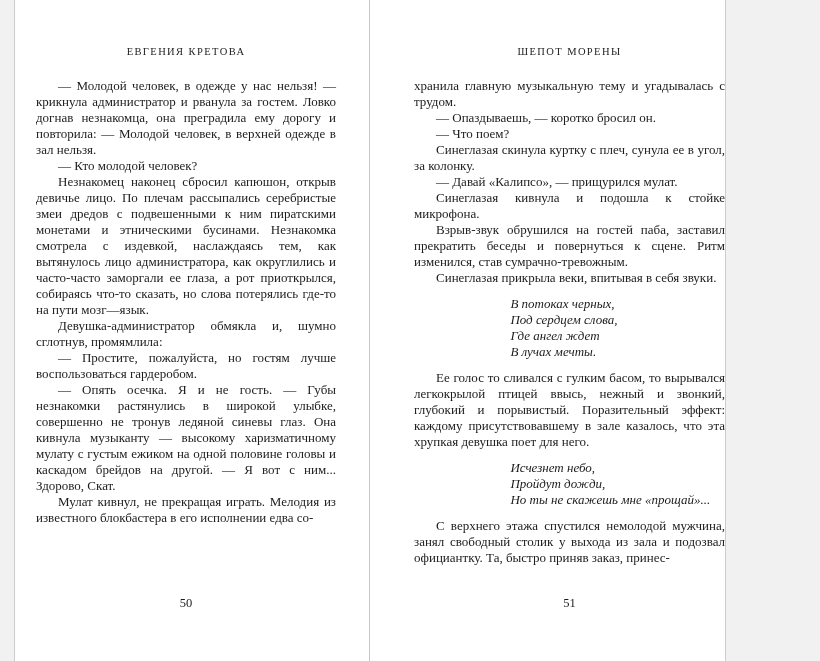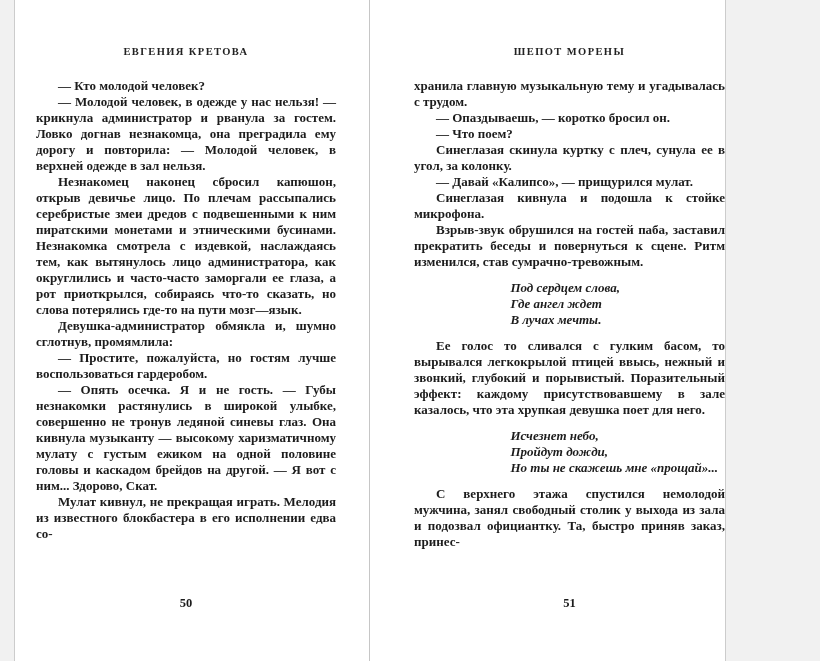--- a/index.html
+++ b/index.html
@@ -6,21 +6,20 @@
     margin: 0;
     padding: 0;
     background: #f1f1f1;
     font-family: "Liberation Serif", "DejaVu Serif", serif;
   }
   .viewport {
     width: 740px;
     height: 661px;
     overflow: hidden;
     position: relative;
-    font-weight: bold;
   }
   .spread {
     width: 712px;
     height: 661px;
     margin: 0 auto;
     background: #ffffff;
     border-left: 1px solid #cccccc;
     border-right: 1px solid #cccccc;
     box-sizing: border-box;
     display: flex;
@@ -80,42 +79,44 @@
 </style>
 </head>
 <body>
 
 <div class="viewport">
   <div class="spread">
 
     <div class="page page-left">
       <div class="running-header">ЕВГЕНИЯ КРЕТОВА</div>
       <div class="content">
+          <p class="para">— Молодой человек, в одежде у нас нельзя! — крикнула администратор и рванула за гостем. Ловко догнав незнакомца, она преградила ему дорогу и повторила: — Молодой человек, в верхней одежде в зал нельзя.</p>
           <p class="para">— Кто молодой человек?</p>
-          <p class="para">— Молодой человек, в одежде у нас нельзя! — крикнула администратор и рванула за гостем. Ловко догнав незнакомца, она преградила ему дорогу и повторила: — Молодой человек, в верхней одежде в зал нельзя.</p>
           <p class="para">Незнакомец наконец сбросил капюшон, открыв девичье лицо. По плечам рассыпались серебристые змеи дредов с подвешенными к ним пиратскими монетами и этническими бусинами. Незнакомка смотрела с издевкой, наслаждаясь тем, как вытянулось лицо администратора, как округлились и часто-часто заморгали ее глаза, а рот приоткрылся, собираясь что-то сказать, но слова потерялись где-то на пути мозг—язык.</p>
           <p class="para">Девушка-администратор обмякла и, шумно сглотнув, промямлила:</p>
           <p class="para">— Простите, пожалуйста, но гостям лучше воспользоваться гардеробом.</p>
           <p class="para">— Опять осечка. Я и не гость. — Губы незнакомки растянулись в широкой улыбке, совершенно не тронув ледяной синевы глаз. Она кивнула музыканту — высокому харизматичному мулату с густым ежиком на одной половине головы и каскадом брейдов на другой. — Я вот с ним... Здорово, Скат.</p>
           <p class="para">Мулат кивнул, не прекращая играть. Мелодия из известного блокбастера в его исполнении едва со-</p>
         </div>
       <div class="page-number">50</div>
     </div>
 
     <div class="page page-right">
       <div class="running-header">ШЕПОТ МОРЕНЫ</div>
       <div class="content">
           <p class="para noindent">хранила главную музыкальную тему и угадывалась с трудом.</p>
           <p class="para">— Опаздываешь, — коротко бросил он.</p>
           <p class="para">— Что поем?</p>
           <p class="para">Синеглазая скинула куртку с плеч, сунула ее в угол, за колонку.</p>
           <p class="para">— Давай «Калипсо», — прищурился мулат.</p>
           <p class="para">Синеглазая кивнула и подошла к стойке микрофона.</p>
           <p class="para">Взрыв-звук обрушился на гостей паба, заставил прекратить беседы и повернуться к сцене. Ритм изменился, став сумрачно-тревожным.</p>
+          <p class="para">Синеглазая прикрыла веки, впитывая в себя звуки.</p>
           <div class="verse">
+            <div class="verse-line">В потоках черных,</div>
             <div class="verse-line">Под сердцем слова,</div>
             <div class="verse-line">Где ангел ждет</div>
             <div class="verse-line">В лучах мечты.</div>
           </div>
           <p class="para">Ее голос то сливался с гулким басом, то вырывался легкокрылой птицей ввысь, нежный и звонкий, глубокий и порывистый. Поразительный эффект: каждому присутствовавшему в зале казалось, что эта хрупкая девушка поет для него.</p>
           <div class="verse">
             <div class="verse-line">Исчезнет небо,</div>
             <div class="verse-line">Пройдут дожди,</div>
             <div class="verse-line">Но ты не скажешь мне «прощай»...</div>
           </div>

